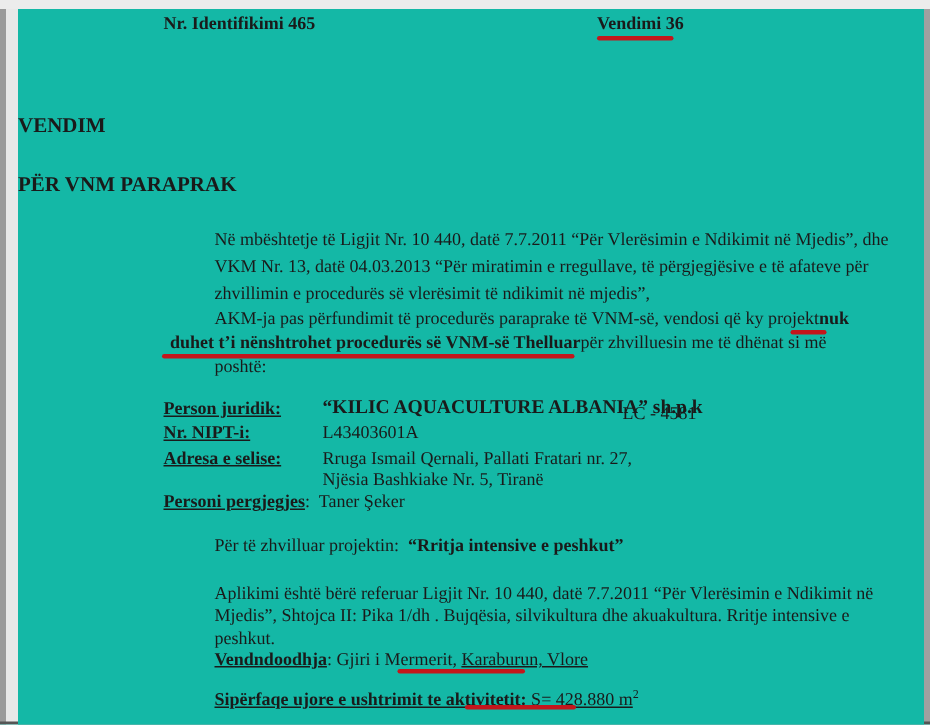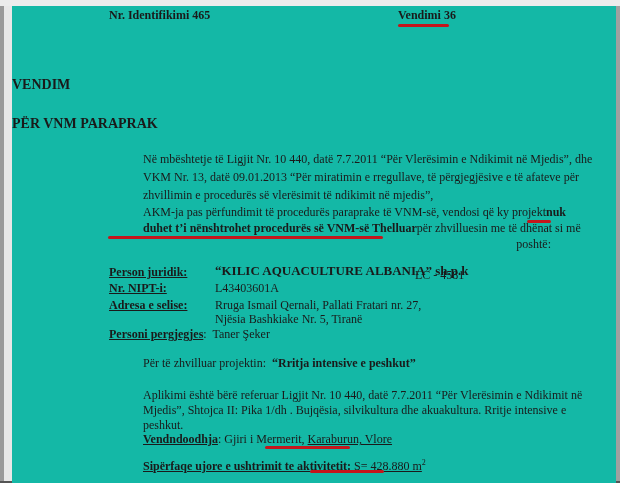--- a/index.html
+++ b/index.html
@@ -41,34 +41,34 @@
 
   <span class="abs hdr" style="left:97px; top:2px;">Nr. Identifikimi 465</span>
   <span class="abs hdr" style="left:386px; top:2px;">Vendimi 36</span>
   <div class="redline" style="left:386px; top:18px; width:51px;"></div>
 
   <span class="abs title" style="top:71px;">VENDIM</span>
   <span class="abs title" style="top:110px;">PËR VNM PARAPRAK</span>
 
   <div class="abs para" style="left:131px; top:146px;">
     <span class="j">Në mbështetje të Ligjit Nr. 10 440, datë 7.7.2011 “Për Vlerësimin e Ndikimit në Mjedis”, dhe</span>
-    <span class="j" style="margin-top:3px;">VKM Nr. 13, datë 09.01.2013 “Për miratimin e rregullave, të përgjegjësive e të afateve për</span>
+    <span class="j" style="margin-top:3px;">VKM Nr. 13, datë 04.03.2013 “Për miratimin e rregullave, të përgjegjësive e të afateve për</span>
     <span style="display:block; margin-top:3px;">zhvillimin e procedurës së vlerësimit të ndikimit në mjedis”,</span>
   </div>
 
   <div class="abs para" style="left:131px; top:199px; width:408px;">
     <div style="display:flex; ">
       <span>AKM-ja pas përfundimit të procedurës paraprake të VNM-së, vendosi që ky projekt </span>
       <span class="b">nuk</span>
     </div>
-    <div style="display:flex; justify-content:space-between; margin-top:1px;">
+    <div style="display:flex; justify-content:flex-end; margin-top:1px;">
       <span class="b">duhet t’i nënshtrohet procedurës së VNM-së Thelluar</span>
       <span> për zhvilluesin me të dhënat si më</span>
     </div>
-    <div style="margin-top:1px;text-align:right;">poshtë:</div>
+    <div style="margin-top:1px;">poshtë:</div>
   </div>
   <div class="redline" style="left:515px; top:214px; width:24px;"></div>
   <div class="redline" style="left:96px; top:230px; width:275px;"></div>
 
   <span class="abs para b u" style="left:97px; top:259px;">Person juridik:</span>
   <span class="abs para b" style="left:203px; top:257px; font-size:13px;">“KILIC AQUACULTURE ALBANIA” sh.p.k</span>
   <span class="abs para" style="left:403px; top:262px;">LC -  4581</span>
 
   <span class="abs para b u" style="left:97px; top:275px;">Nr. NIPT-i:</span>
   <span class="abs para" style="left:203px; top:275px;">L43403601A</span>

